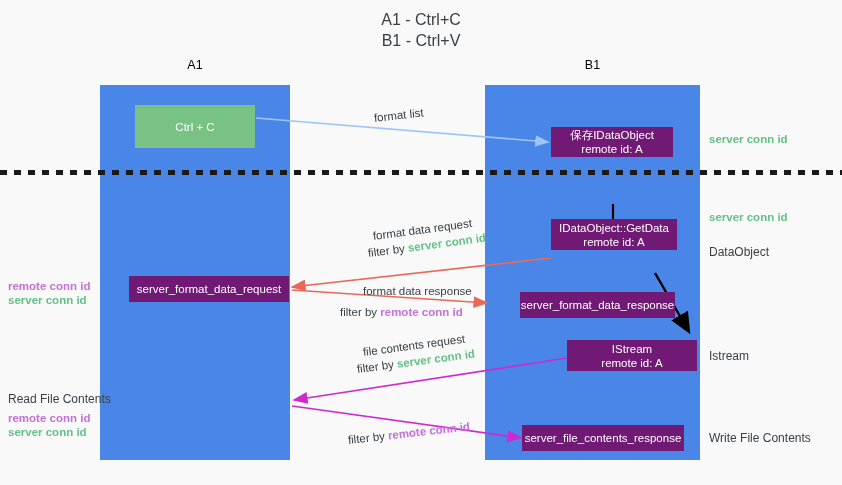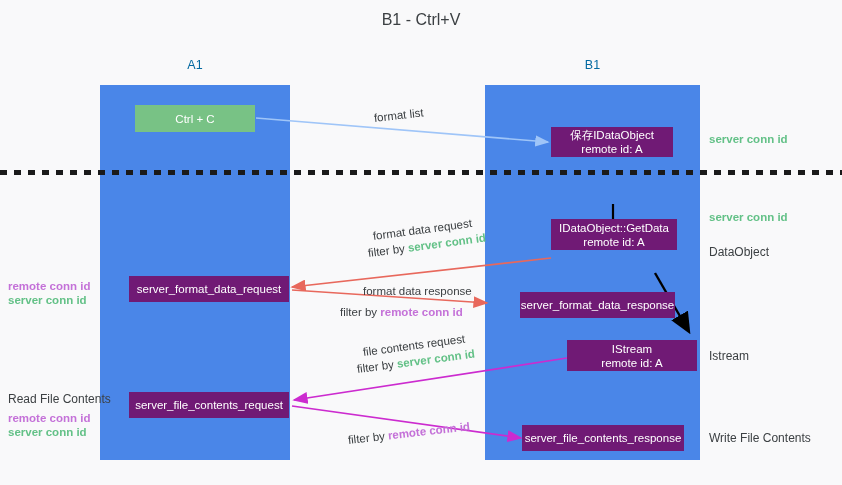--- a/index.html
+++ b/index.html
@@ -15,21 +15,21 @@
 
   
   .title {
     position: absolute; left: 0; top: 9px; width: 842px;
     text-align: center; color: #3c4043;
     font-size: 16px; line-height: 21px;
   }
 
   
   .lane-head {
-    position: absolute; text-align: center; color: #0369a1;
+    position: absolute; text-align: center; color: #000000;
     font-size: 12.5px; line-height: 14px;
   }
   .lane-head .l2 { display: block; }
 
   
   .lane {
     position: absolute; background: #4a86e8;
   }
 
   
@@ -72,20 +72,21 @@
     position: absolute; left: 0; top: 0; width: 842px; height: 485px;
     pointer-events: none;
   }
 </style>
 </head>
 <body>
 
 <div class="stage">
 
   <div class="title">
+    <div>A1 - Ctrl+C</div>
     <div>B1 - Ctrl+V</div>
   </div>
 
   <div class="lane-head" style="left:100px; top:58px; width:190px;">
     <span>A1</span>
   </div>
   <div class="lane-head" style="left:485px; top:58px; width:215px;">
     <span>B1</span>
   </div>
 
@@ -116,28 +117,25 @@
 
     <line x1="551" y1="258" x2="292" y2="287" stroke="#e8685c" stroke-width="1.7" marker-end="url(#ah-red)"></line>
 
     <line x1="292" y1="290" x2="487" y2="303" stroke="#e8685c" stroke-width="1.7" marker-end="url(#ah-red)"></line>
 
     <line x1="567" y1="358" x2="294" y2="400" stroke="#cc2bcf" stroke-width="1.7" marker-end="url(#ah-magenta)"></line>
 
     <line x1="292" y1="406" x2="521" y2="438" stroke="#cc2bcf" stroke-width="1.7" marker-end="url(#ah-magenta)"></line>
   </svg>
 
-  <div class="box green" style="left:135px; top:105px; width:120px; height:27px;">
+  <div class="box green" style="left:135px; top:105px; width:120px; height:43px;">
     <span class="ln">Ctrl + C</span>
   </div>
   <div class="box orange" style="left:129px; top:276px; width:160px; height:26px;">
     <span class="ln">server_format_data_request</span>
-  </div>
-  <div class="box orange" style="left:129px; top:392px; width:160px; height:26px;">
-    <span class="ln">server_file_contents_request</span>
   </div>
 
   <div class="box orange" style="left:551px; top:127px; width:122px; height:30px;">
     <span class="ln">保存IDataObject</span>
     <span class="ln">remote id: A</span>
   </div>
   <div class="box orange" style="left:551px; top:219px; width:126px; height:31px;">
     <span class="ln">IDataObject::GetData</span>
     <span class="ln">remote id: A</span>
   </div>

